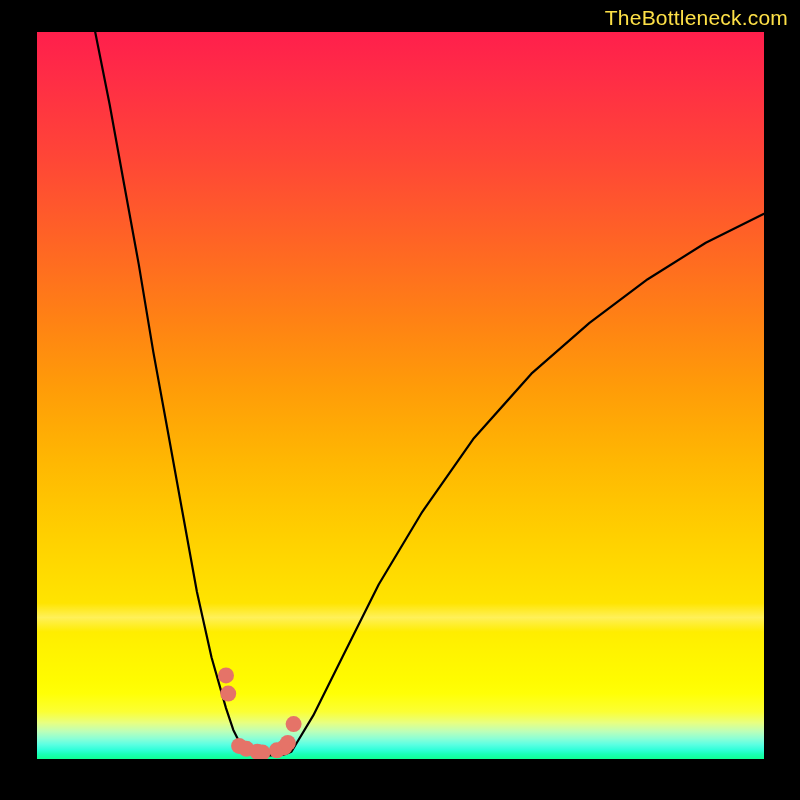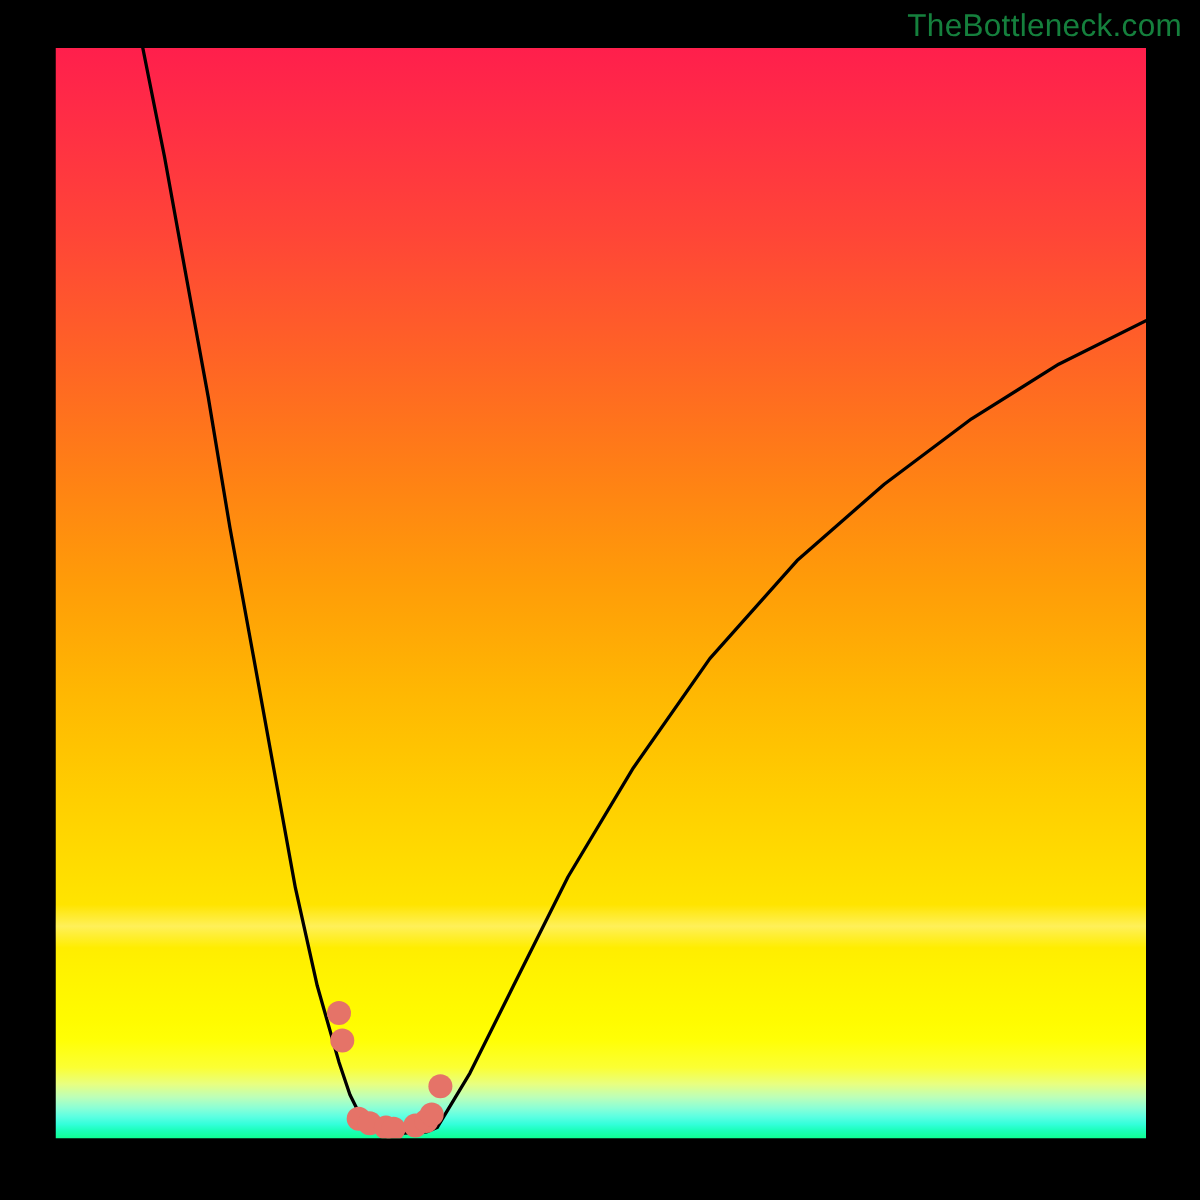--- a/index.html
+++ b/index.html
@@ -74,21 +74,21 @@
     position: absolute;
     left: 0;
     top: 0;
     width: 100%;
     height: 100%;
   }
   .watermark {
     position: absolute;
     top: 6px;
     right: 12px;
-    color: #15803d;
+    color: #fde047;
     font-size: 21px;
     font-weight: 400;
     letter-spacing: 0.2px;
   }
 </style>
 </head>
 <body>
 
 <div class="frame">
 

